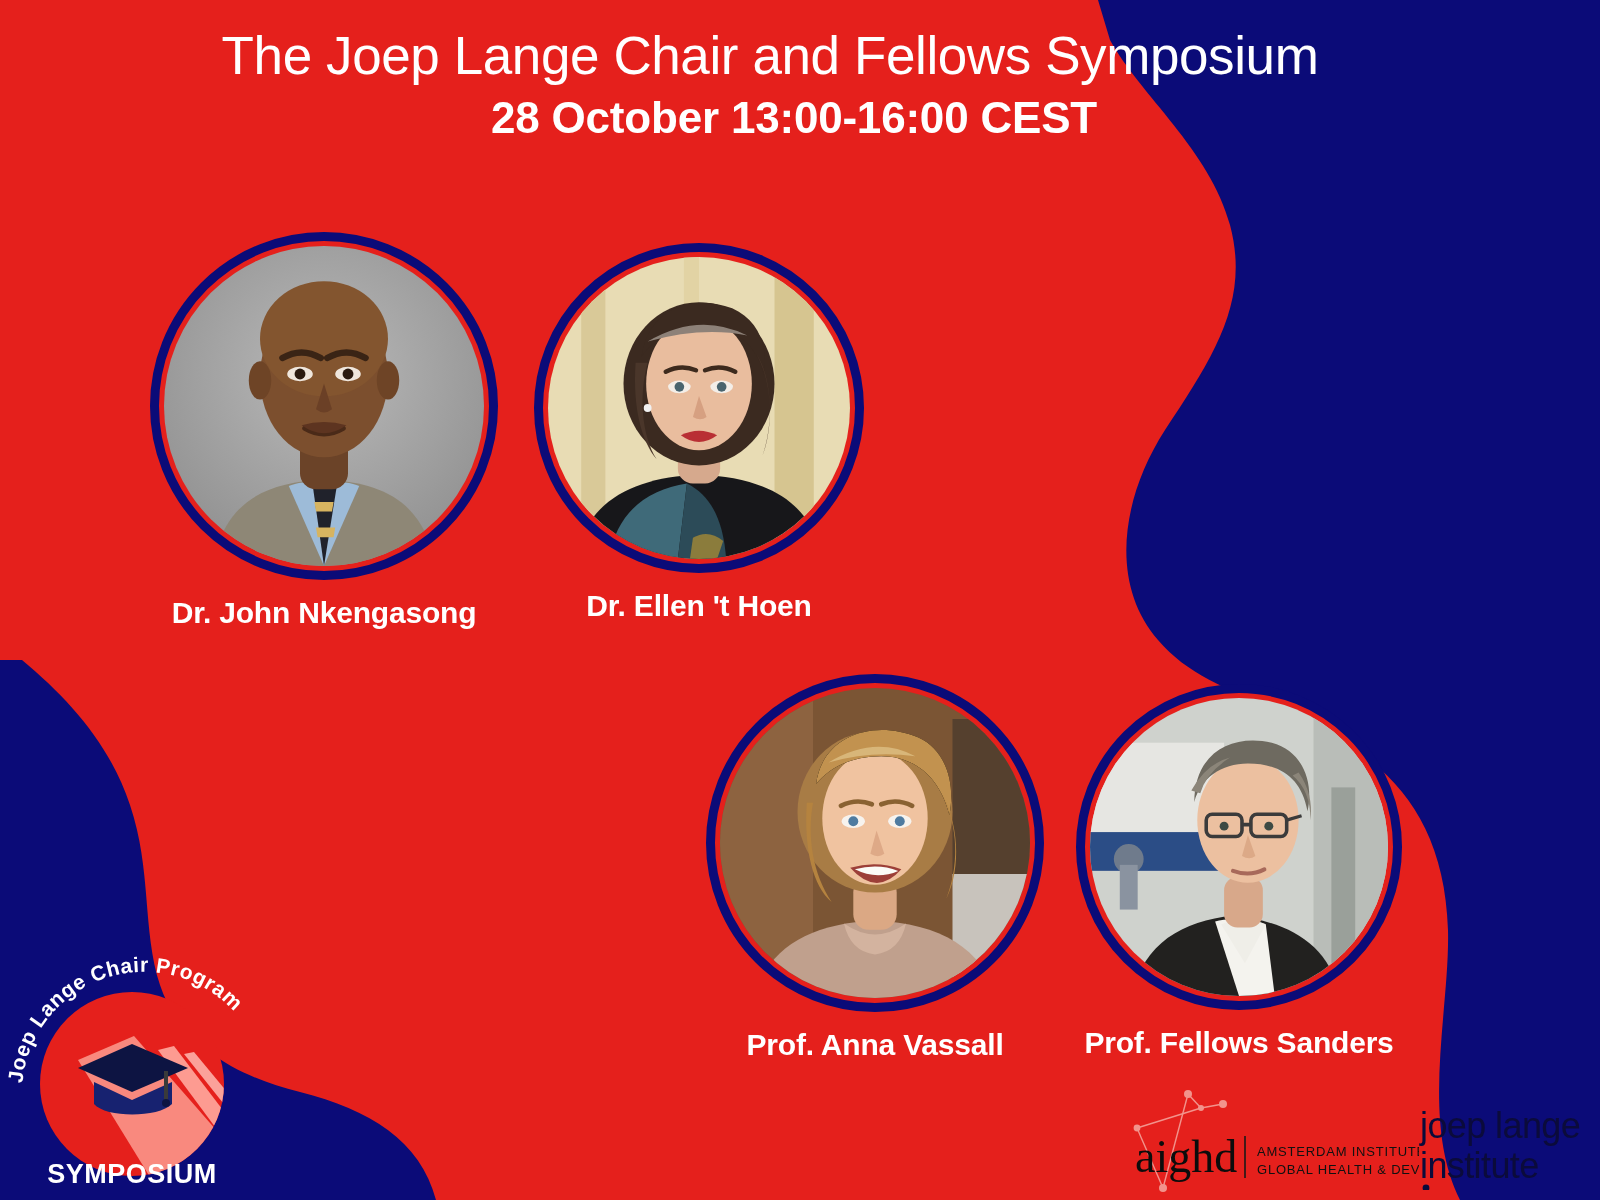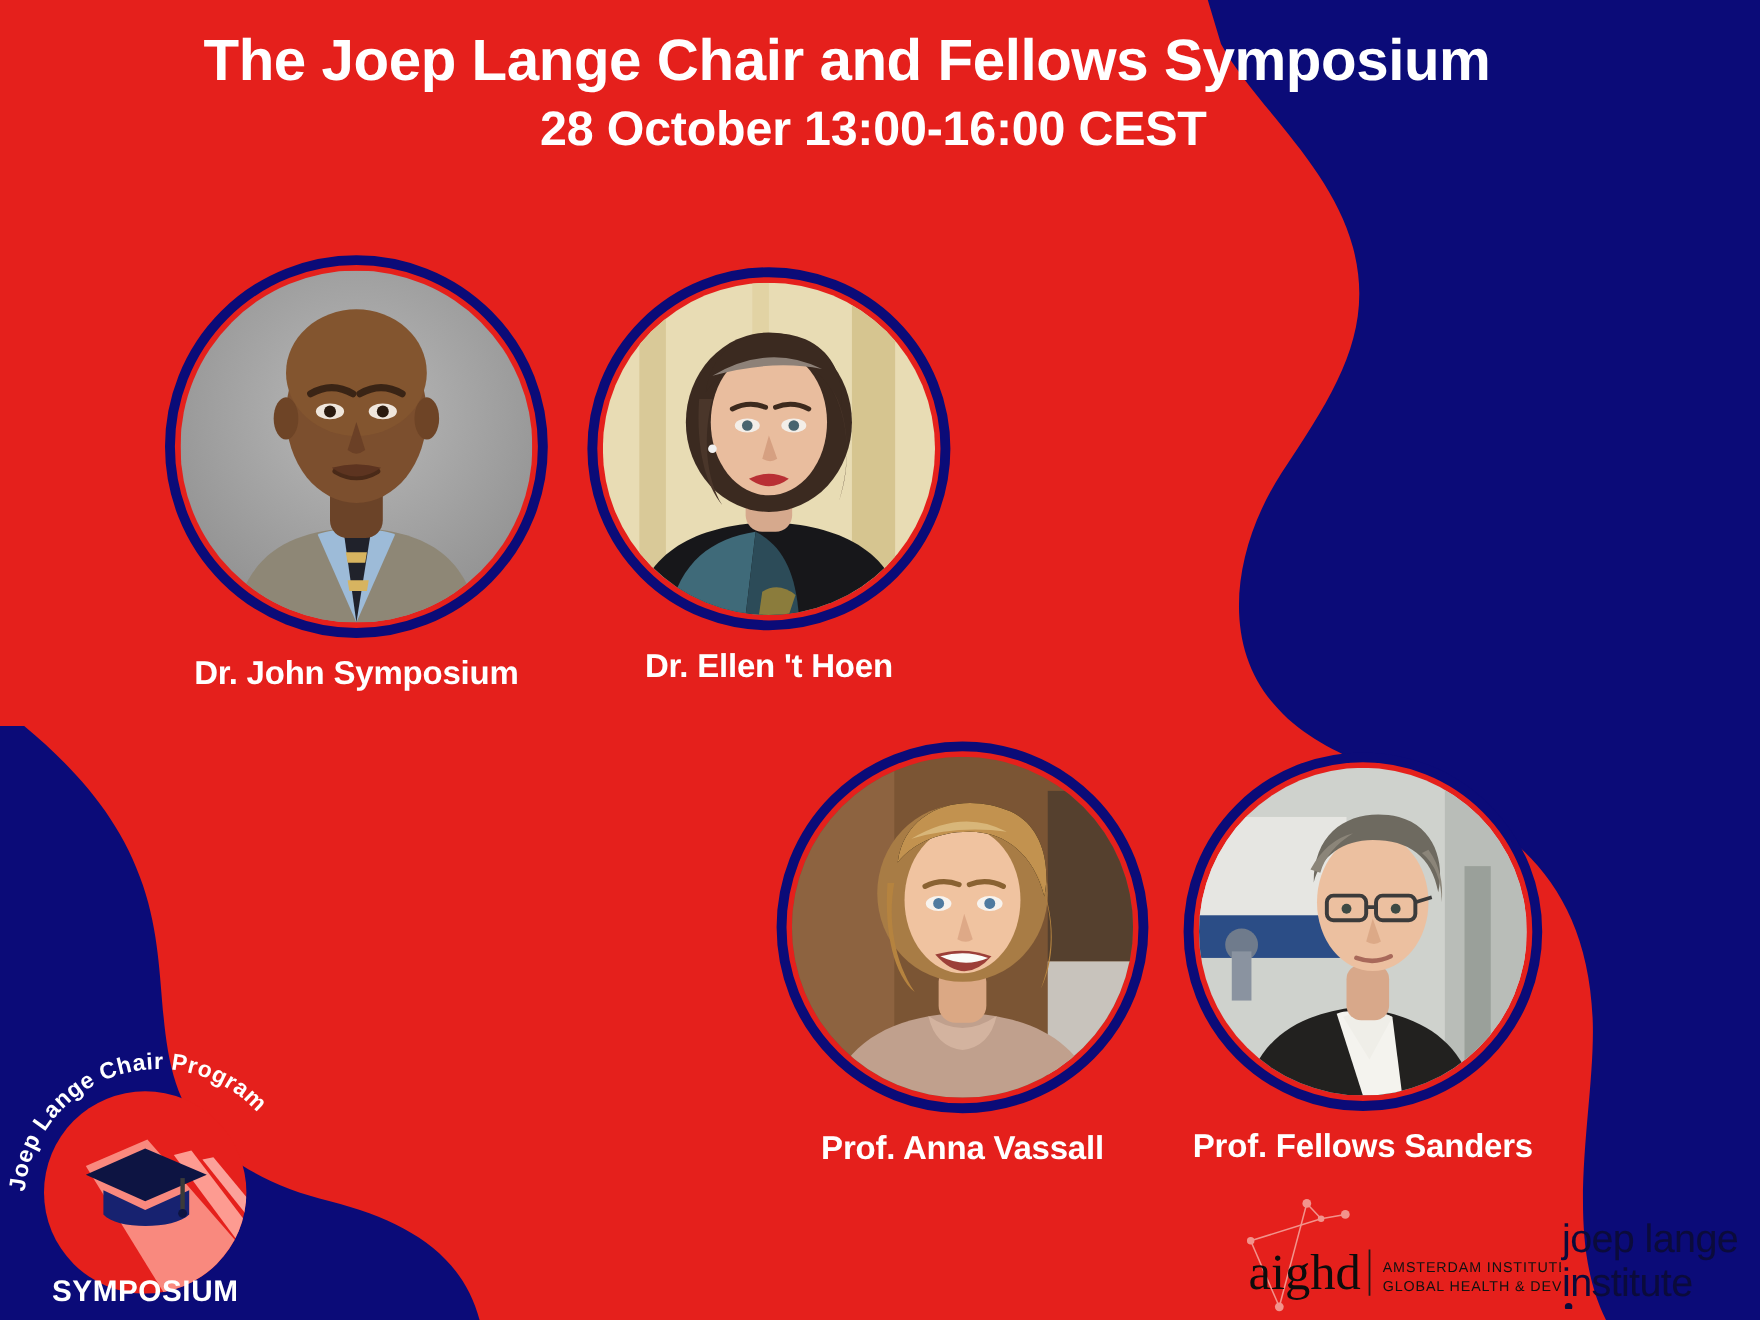--- a/index.html
+++ b/index.html
@@ -27,21 +27,21 @@
     position: absolute;
     left: 0;
     top: 28px;
     width: 1540px;
     text-align: center;
     z-index: 5;
   }
   .title-main {
     color: #ffffff;
     font-size: 53px;
-    font-weight: bold;
+    font-weight: normal;
     letter-spacing: -0.4px;
     line-height: 1.06;
     white-space: nowrap;
   }
   .title-sub {
     color: #ffffff;
     font-size: 44px;
     font-weight: bold;
     letter-spacing: -0.2px;
     line-height: 1.2;
@@ -186,21 +186,21 @@
           <ellipse cx="115" cy="80" rx="8" ry="4.5" fill="#efe6dc"></ellipse>
           <circle cx="85" cy="80" r="3.4" fill="#2a1a0f"></circle>
           <circle cx="115" cy="80" r="3.4" fill="#2a1a0f"></circle>
 
           <path d="M100 86 L95 102 q5 4 10 0 Z" fill="#6b4026"></path>
           <path d="M88 114 q12 7 24 0" stroke="#4a2a18" stroke-width="3.2" fill="none" stroke-linecap="round"></path>
           <path d="M86 112 q14 -4 28 0 q-14 10 -28 0 Z" fill="#5d3420"></path>
         </svg>
       </div>
     </div>
-    <div class="speaker-name">Dr. John Symposium</div>
+    <div class="speaker-name">Dr. John Nkengasong</div>
   </div>
 
   <div class="speaker sp2">
     <div class="portrait-ring">
       <div class="portrait-img">
         <svg viewBox="0 0 200 200" preserveAspectRatio="xMidYMid slice">
           <rect width="200" height="200" fill="#e8dcb4"></rect>
           <rect x="22" y="0" width="16" height="200" fill="#d9c998"></rect>
           <rect x="150" y="0" width="26" height="200" fill="#d6c590"></rect>
           <rect x="90" y="0" width="10" height="200" fill="#e2d3a4"></rect>

